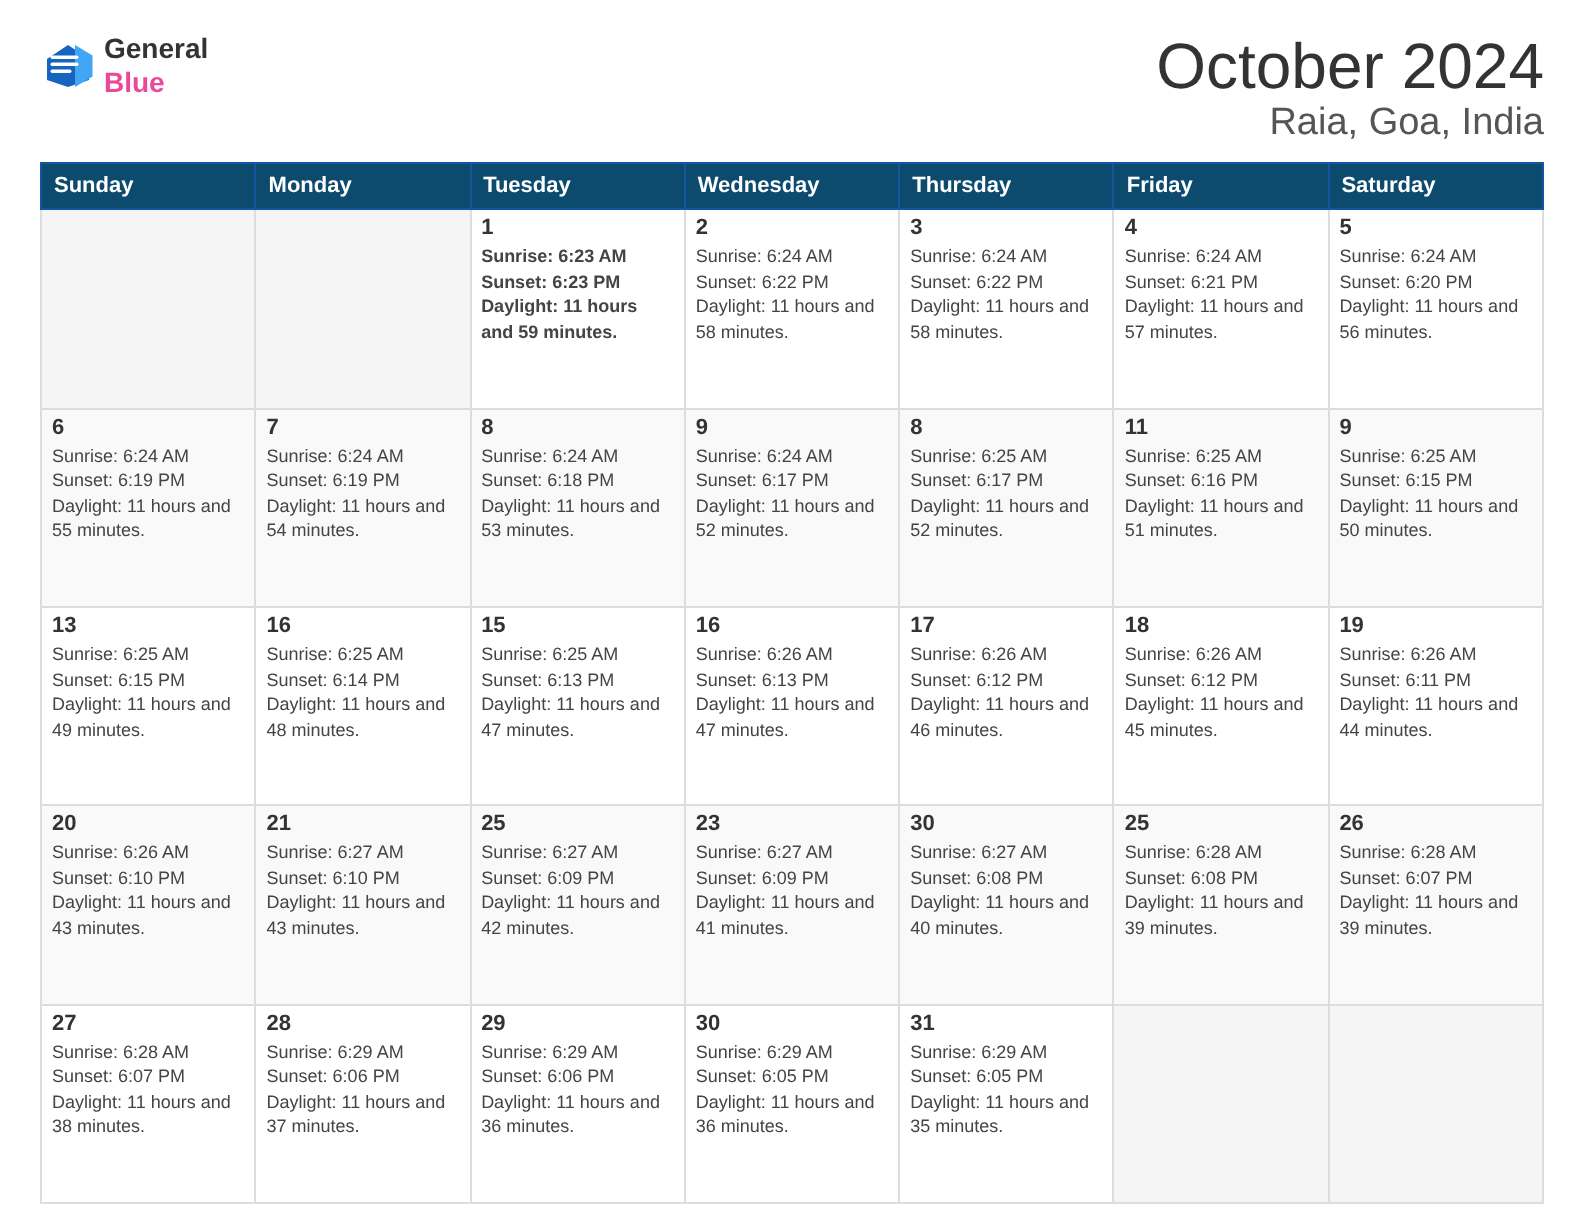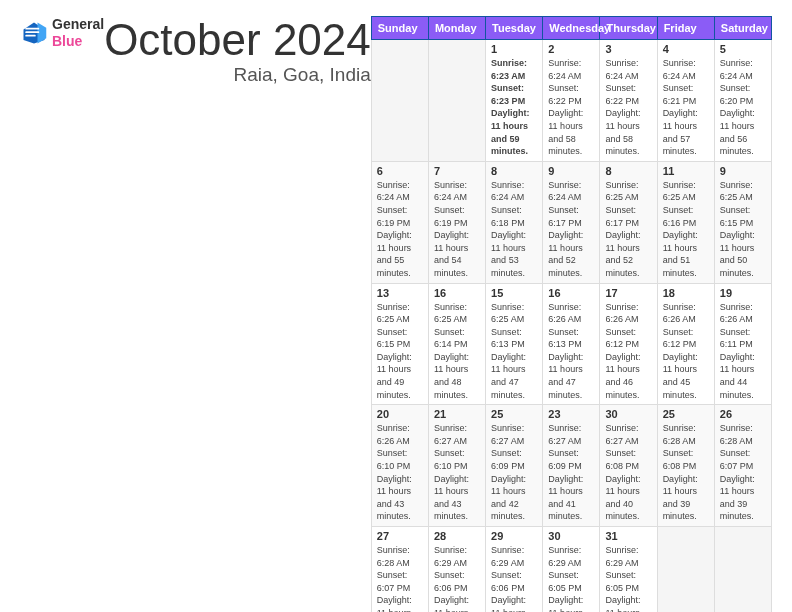--- a/index.html
+++ b/index.html
@@ -8,21 +8,21 @@
       background: #fff;
       width: 792px;
       height: 612px;
       overflow: hidden;
     }
     .page {
       width: 792px;
       height: 612px;
       padding: 16px 20px 10px 20px;
       display: flex;
-      flex-direction: row;
+      flex-direction: column;
     }
     .header {
       display: flex;
       justify-content: space-between;
       align-items: flex-start;
       margin-bottom: 8px;
     }
     .logo {
       display: flex;
       align-items: center;
@@ -36,38 +36,38 @@
     .logo-text span.general { color: #333; }
     .logo-text span.blue { color: #ec4899; }
     .logo-icon {
       width: 28px;
       height: 28px;
     }
     .title-block {
       text-align: right;
     }
     .month-title {
-      font-size: 44px;
+      font-size: 32px;
       font-weight: normal;
       color: #333;
       line-height: 1.1;
     }
     .location {
       font-size: 19px;
       color: #555;
     }
     .calendar {
       flex: 1;
       border: 1px solid #ccc;
       border-collapse: collapse;
       width: 100%;
       table-layout: fixed;
     }
     .calendar th {
-      background-color: #8b5cf6;
+      background-color: #0c4a6e;
       color: #fff;
       font-size: 11px;
       font-weight: bold;
       text-align: left;
       padding: 5px 6px;
       border: 1px solid #1255a0;
     }
     .calendar td {
       border: 1px solid #ddd;
       vertical-align: top;

